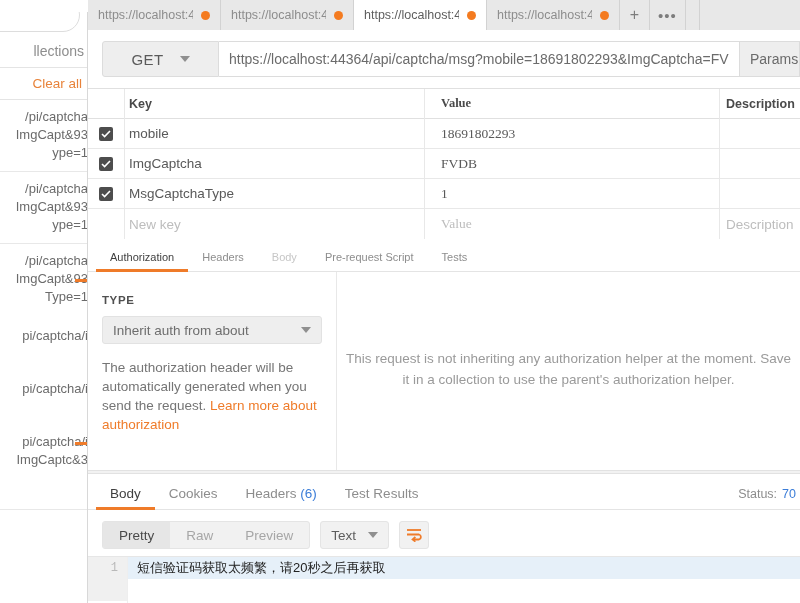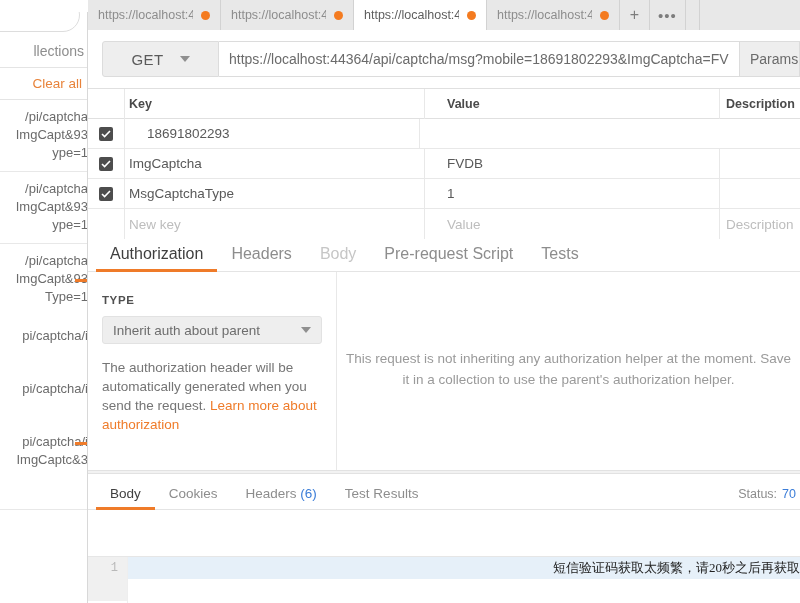--- a/index.html
+++ b/index.html
@@ -139,40 +139,40 @@
   
   #ptable {
     position: absolute; left: 0; top: 88px; width: 712px;
     border-top: 1px solid #e0e0e0;
   }
   .prow { display: flex; height: 30px; align-items: center;
           border-bottom: 1px solid #e8e8e8; }
   .prow.head { height: 30px; border-bottom: 1px solid #e0e0e0; }
   .pcell-chk { width: 36px; display: flex; align-items: center; justify-content: center; }
   .pcell-key { width: 300px; padding-left: 4px; border-left: 1px solid #e8e8e8; height:30px; display:flex; align-items:center;}
-  .pcell-val { width: 295px; padding-left: 22px; border-left: 1px solid #e8e8e8; height:30px; display:flex; align-items:center;}
+  .pcell-val { width: 295px; padding-left: 16px; border-left: 1px solid #e8e8e8; height:30px; display:flex; align-items:center;font-family:Liberation Serif, serif;}
   .pcell-desc { flex: 1; padding-left: 6px; border-left: 1px solid #e8e8e8; height:30px; display:flex; align-items:center;}
   .hcol { font-size: 12.5px; color: #4a4a4a; font-weight: bold; }
   .pval { font-size: 13.5px; color: #595959; }
   .pval.ph { color: #bdbdbd; }
   .chk {
     width: 14px; height: 14px; background: #4d4d4d; border-radius: 2px;
     display: flex; align-items: center; justify-content: center;
     cursor: pointer;
   }
   .chk svg { display: block; }
 
   
   #reqtabs {
     position: absolute; left: 0; top: 238px; width: 712px; height: 34px;
     display: flex; align-items: flex-end; padding-left: 8px;
     border-bottom: 1px solid #e4e4e4;
   }
   .rsub {
-    padding: 0 14px 8px 14px; font-size: 16px; color: #8d8d8d;
+    padding: 0 14px 8px 14px; font-size: 11px; color: #8d8d8d;
     cursor: pointer; position: relative;
   }
   .rsub.active { color: #3f3f3f; }
   .rsub.active::after {
     content: ""; position: absolute; left: 0; right: 0; bottom: -1px;
     height: 3px; background: #ef7b29;
   }
   .rsub.dim { color: #c6c6c6; }
 
   
@@ -268,21 +268,21 @@
   .gutter .g {
     height: 22px; line-height: 22px; text-align: right;
     padding-right: 9px; font-size: 12px; color: #b9b9b9;
     font-family: "Liberation Mono", monospace;
   }
   .gutter .g.sel { background: #f0f0f0; }
   .codelines { flex: 1; }
   .codelines .cl {
     height: 22px; line-height: 22px; padding-left: 9px;
     font-size: 13px; color: #222; background: #e6f0f9;
-    font-family: Liberation Serif, serif; white-space: nowrap; text-align: right;
+    font-family: Liberation Sans, sans-serif; white-space: nowrap;
   }
   .codelines .cl.blank { background: #fff; }
 
   
   .sb-bottom-cover {
     position: absolute; left: 0; top: 497px; width: 88px; height: 106px;
     background: #fff; border-top: 1px solid #e8e8e8;
   }
 </style>
 </head>
@@ -385,20 +385,23 @@
       </div>
 
       <div class="prow">
         <div class="pcell-chk">
           <span class="chk">
             <svg width="10" height="10" viewBox="0 0 10 10">
                 <path d="M1 5 L3.6 7.6 L9 2" stroke="#fff" stroke-width="1.6" fill="none"></path>
               </svg>
           </span>
         </div>
+        <div class="pcell-key">
+          <span class="pval">mobile</span>
+        </div>
         <div class="pcell-val">
           <span class="pval">18691802293</span>
         </div>
         <div class="pcell-desc">
           <span class="pval"></span>
         </div>
       </div>
 
       <div class="prow">
         <div class="pcell-chk">
@@ -457,21 +460,21 @@
       <div class="rsub">Headers</div>
       <div class="rsub dim">Body</div>
       <div class="rsub">Pre-request Script</div>
       <div class="rsub">Tests</div>
     </div>
 
     <div id="authpane">
       <div class="auth-left">
         <div class="type-lbl">TYPE</div>
         <div class="type-sel">
-          <span class="tsv">Inherit auth about parent</span>
+          <span class="tsv">Inherit auth from about</span>
           <span class="chev"></span>
         </div>
         <div class="auth-note">
           <span>The authorization header will be automatically generated when you send the request. </span><a>Learn more about authorization</a>
         </div>
       </div>
       <div class="auth-right">
         <div class="arn">This request is not inheriting any authorization helper at the moment. Save it in a collection to use the parent's authorization helper.</div>
       </div>
     </div>
@@ -485,20 +488,38 @@
         <span>Headers</span>
         <span class="cnt">(6)</span>
       </div>
       <div class="respsub">Test Results</div>
       <div class="status-wrap">
         <span class="status-lbl">Status:</span>
         <span class="status-val">70</span>
       </div>
     </div>
 
+    <div id="bodybar">
+      <div class="seg">
+        <div class="s on">Pretty</div>
+        <div class="s">Raw</div>
+        <div class="s">Preview</div>
+      </div>
+      <div class="fmt-sel">
+        <span class="fv">Text</span>
+        <span class="chev"></span>
+      </div>
+      <div class="wrap-btn">
+        <svg width="17" height="14" viewBox="0 0 17 14">
+          <path d="M1 2 H15" stroke="#ef7b29" stroke-width="1.8" fill="none"></path>
+          <path d="M1 6.5 H13 a2.6 2.6 0 0 1 0 5 H7" stroke="#ef7b29" stroke-width="1.8" fill="none"></path>
+          <path d="M9.4 9 L6.6 11.5 L9.4 13.6" stroke="#ef7b29" stroke-width="1.8" fill="none"></path>
+        </svg>
+      </div>
+    </div>
 
     <div id="codearea">
       <div class="gutter">
         <div class="g sel">1</div>
         <div class="g sel"></div>
       </div>
       <div class="codelines">
         <div class="cl">短信验证码获取太频繁，请20秒之后再获取</div>
         <div class="cl blank"></div>
       </div>

